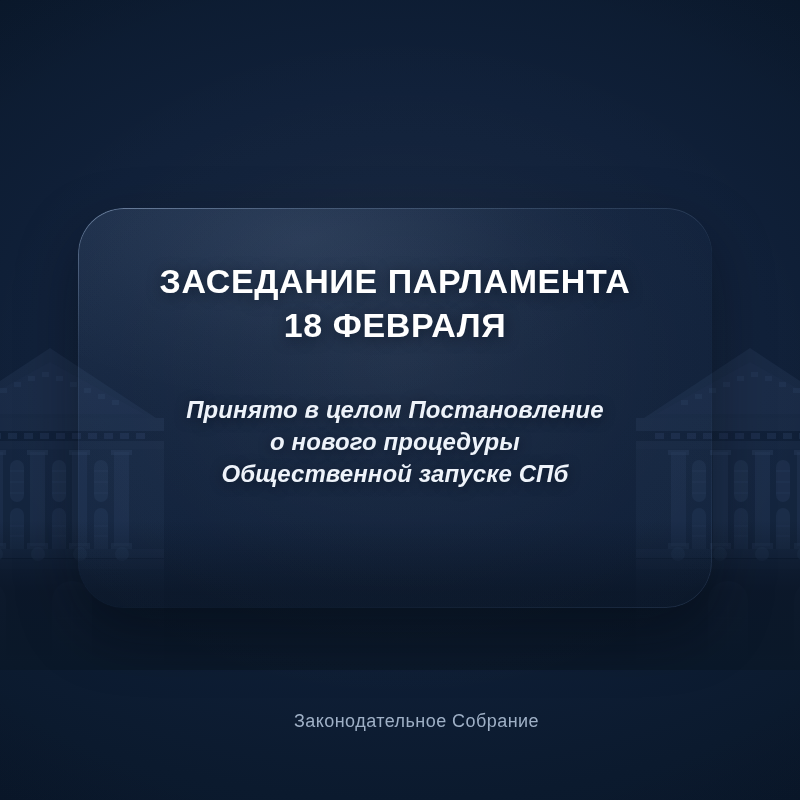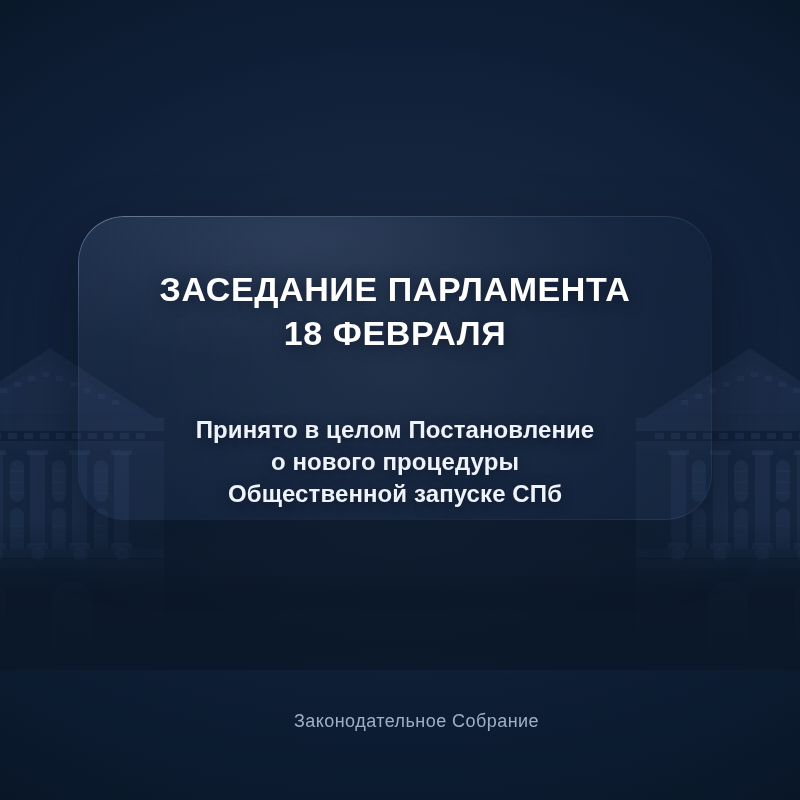--- a/index.html
+++ b/index.html
@@ -54,23 +54,23 @@
     top: 520px;
     height: 150px;
     background: linear-gradient(180deg, rgba(9,20,36,0) 0%, rgba(9,20,36,0.75) 48%, #0a1829 100%);
     pointer-events: none;
   }
 
   
   .card {
     position: absolute;
     left: 78px;
-    top: 216px;
+    top: 208px;
     width: 634px;
-    height: 304px;
+    height: 400px;
     border-radius: 46px;
     background:
       linear-gradient(155deg, rgba(120,150,195,0.125) 0%, rgba(70,100,150,0.055) 34%, rgba(30,55,95,0.035) 62%, rgba(12,28,52,0.10) 100%);
     box-shadow:
       inset 0 1px 0 rgba(180,205,240,0.13),
       0 24px 60px rgba(2,7,16,0.40);
     overflow: hidden;
   }
   .card::before {
     content: "";
@@ -121,32 +121,33 @@
     line-height: 44px;
     font-weight: 700;
     color: #ffffff;
     letter-spacing: 0.6px;
     text-transform: uppercase;
     text-shadow: 0 2px 14px rgba(5,12,24,0.55);
   }
   .title .line2 { display: block; }
 
   .body-text {
-    margin: 12px;
+    margin: 0;
     padding: 0 46px;
     position: absolute;
     top: 186px;
     left: 0;
     right: 0;
     font-size: 24px;
     line-height: 32px;
     font-weight: 700;
     color: #eef3fa;
     letter-spacing: 0.1px;
     text-shadow: 0 2px 12px rgba(5,12,24,0.5);
+    font-style: italic;
   }
   .body-text span { display: block; }
 
   .footer {
     position: absolute;
     left: 0;
     right: 0;
     top: 708px;
     text-align: center;
     font-size: 18px;

